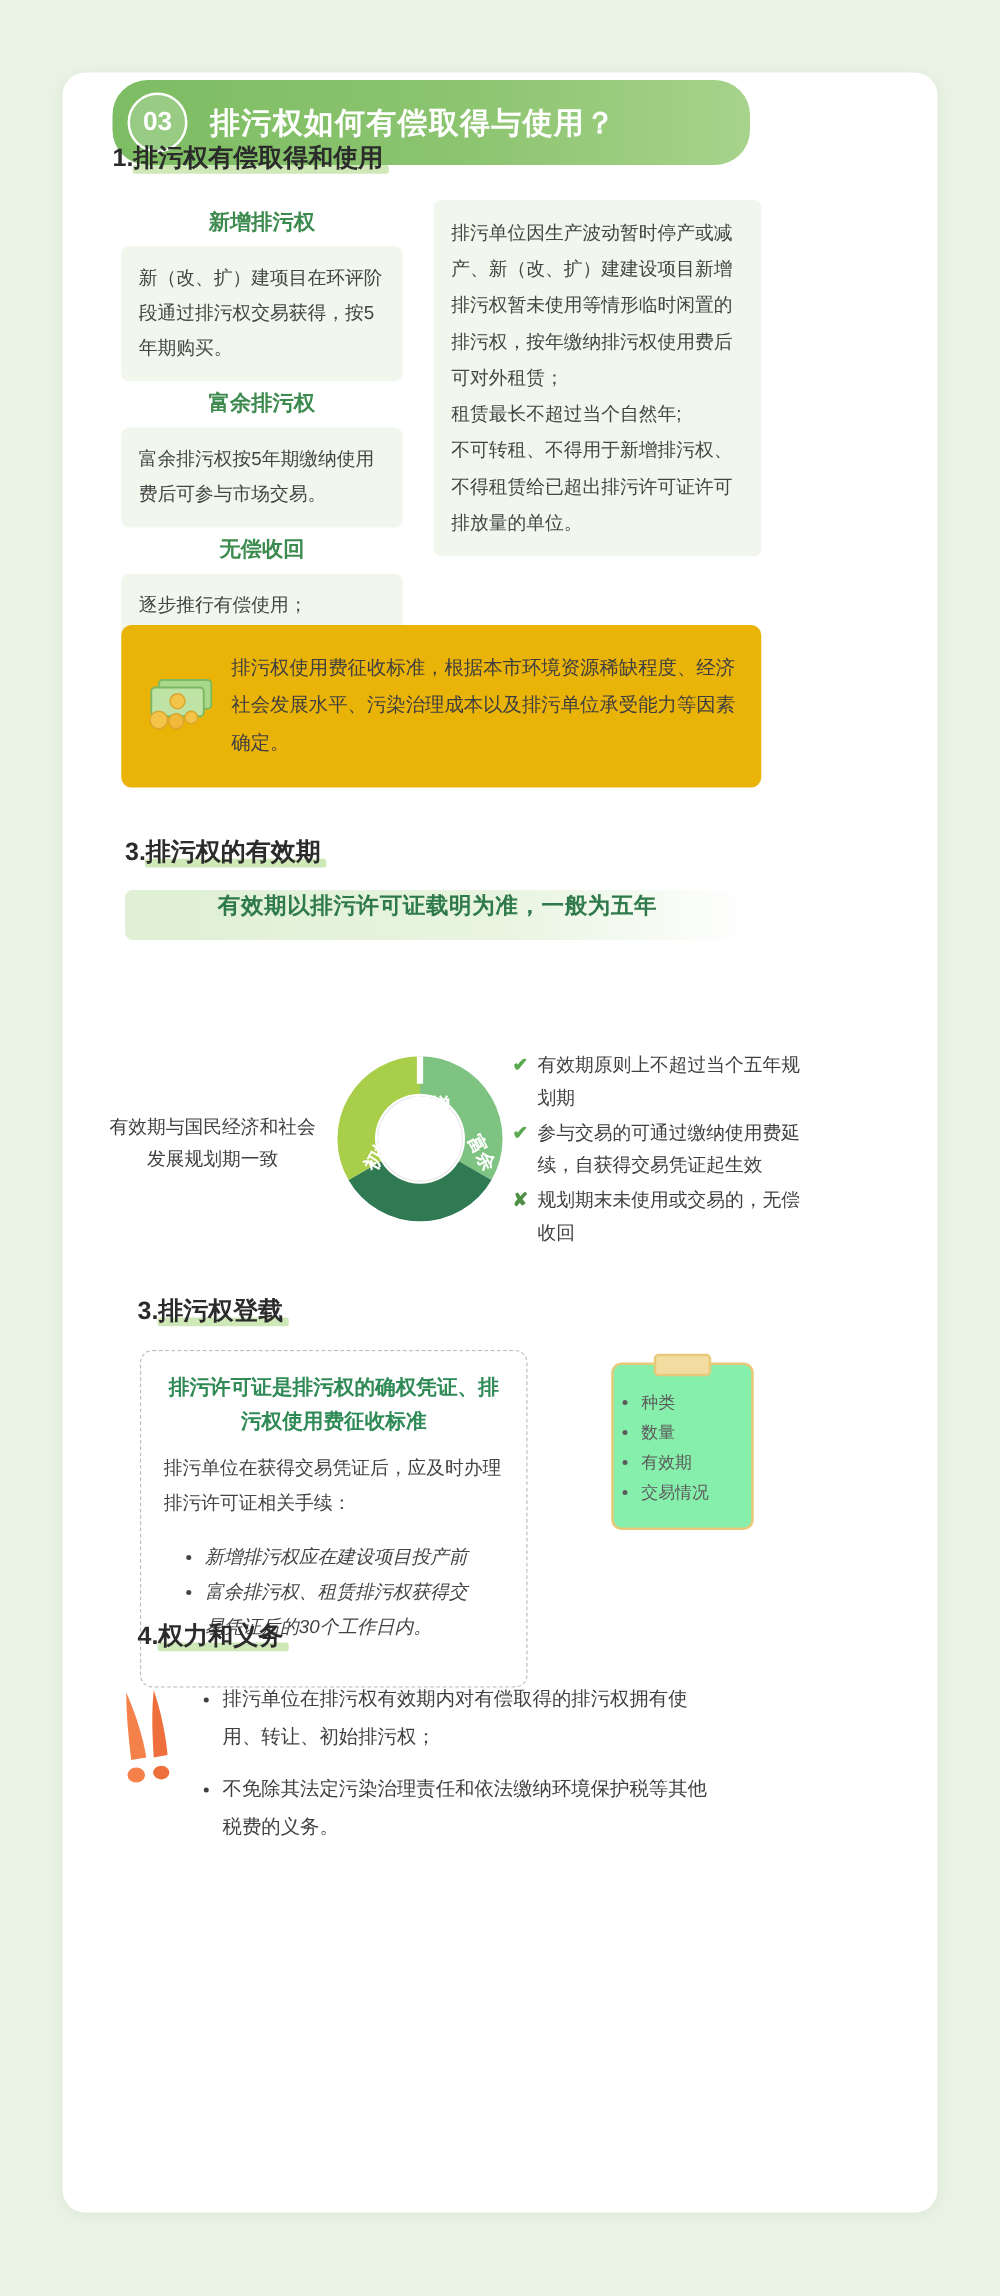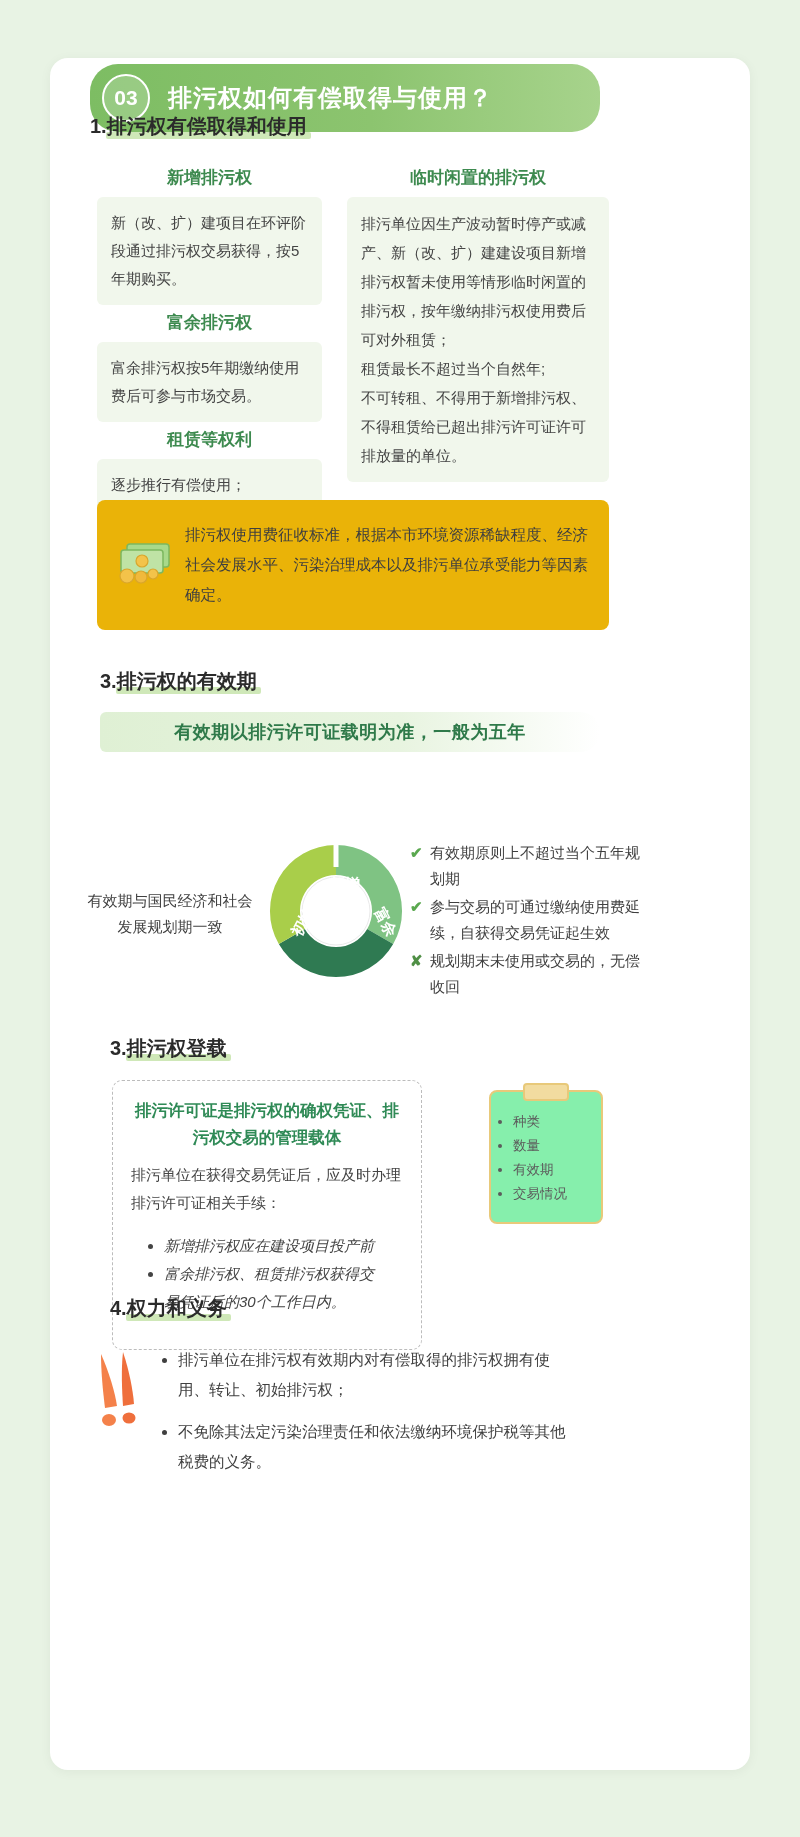--- a/index.html
+++ b/index.html
@@ -133,21 +133,21 @@
   #sec2 { position: absolute; left: 100px; top: 668px; }
   .banner {
     position: absolute;
     left: 100px;
     top: 712px;
     width: 500px;
     height: 40px;
     background: linear-gradient(90deg, #dff0d4 0%, #e8f4e0 60%, #ffffff 100%);
     border-radius: 6px 20px 20px 6px;
     display: flex;
-    align-items: center;
+    align-items: flex-start;
     justify-content: center;
   }
   .banner span {
     color: #2f7a4a;
     font-size: 18px;
     font-weight: bold;
     letter-spacing: 0.5px;
   }
 
   .diagram { position: absolute; left: 30px; top: 765px; width: 640px; height: 250px; }
@@ -294,26 +294,25 @@
   <span>1.排污权有偿取得和使用</span>
   <span class="underline"></span>
 </div>
 
 <div class="cols">
   <div class="col-left">
     <div class="block-head">新增排污权</div>
     <div class="block-body" style="white-space:pre-line">新（改、扩）建项目在环评阶段通过排污权交易获得，按5年期购买。</div>
     <div class="block-head">富余排污权</div>
     <div class="block-body" style="white-space:pre-line">富余排污权按5年期缴纳使用费后可参与市场交易。</div>
-    <div class="block-head">租赁等权利</div>
+    <div class="block-head">无偿收回</div>
     <div class="block-body" style="white-space:pre-line">逐步推行有偿使用；
 不参与交易的，暂不征收使用费。</div>
   </div>
   <div class="col-right">
-    <div class="block-head green2">临时闲置的排污权</div>
     <div class="block-body tall" style="white-space:pre-line">排污单位因生产波动暂时停产或减产、新（改、扩）建建设项目新增排污权暂未使用等情形临时闲置的排污权，按年缴纳排污权使用费后可对外租赁；
 租赁最长不超过当个自然年;
 不可转租、不得用于新增排污权、不得租赁给已超出排污许可证许可排放量的单位。</div>
   </div>
 </div>
 
 <div class="money-note">
   <svg class="money-icon" viewBox="0 0 58 44">
     <rect x="12" y="4" width="42" height="23" rx="3" fill="#a8d98a" stroke="#7cb85f" stroke-width="1.5"></rect>
     <rect x="6" y="10" width="42" height="23" rx="3" fill="#bfe3a5" stroke="#7cb85f" stroke-width="1.5"></rect>
@@ -367,21 +366,21 @@
     </div>
   </div>
 </div>
 
 <div id="sec3" class="sec-title">
   <span>3.排污权登载</span>
   <span class="underline"></span>
 </div>
 
 <div class="card3">
-  <h4>排污许可证是排污权的确权凭证、排污权交易的管理载体</h4>
+  <h4>排污许可证是排污权的确权凭证、排污权使用费征收标准</h4>
   <p>排污单位在获得交易凭证后，应及时办理排污许可证相关手续：</p>
   <ul>
     <li>新增排污权应在建设项目投产前</li>
     <li>富余排污权、租赁排污权获得交易凭证后的30个工作日内。</li>
   </ul>
 </div>
 
 <div class="clipboard">
   <div class="clip-top"></div>
   <ul>

